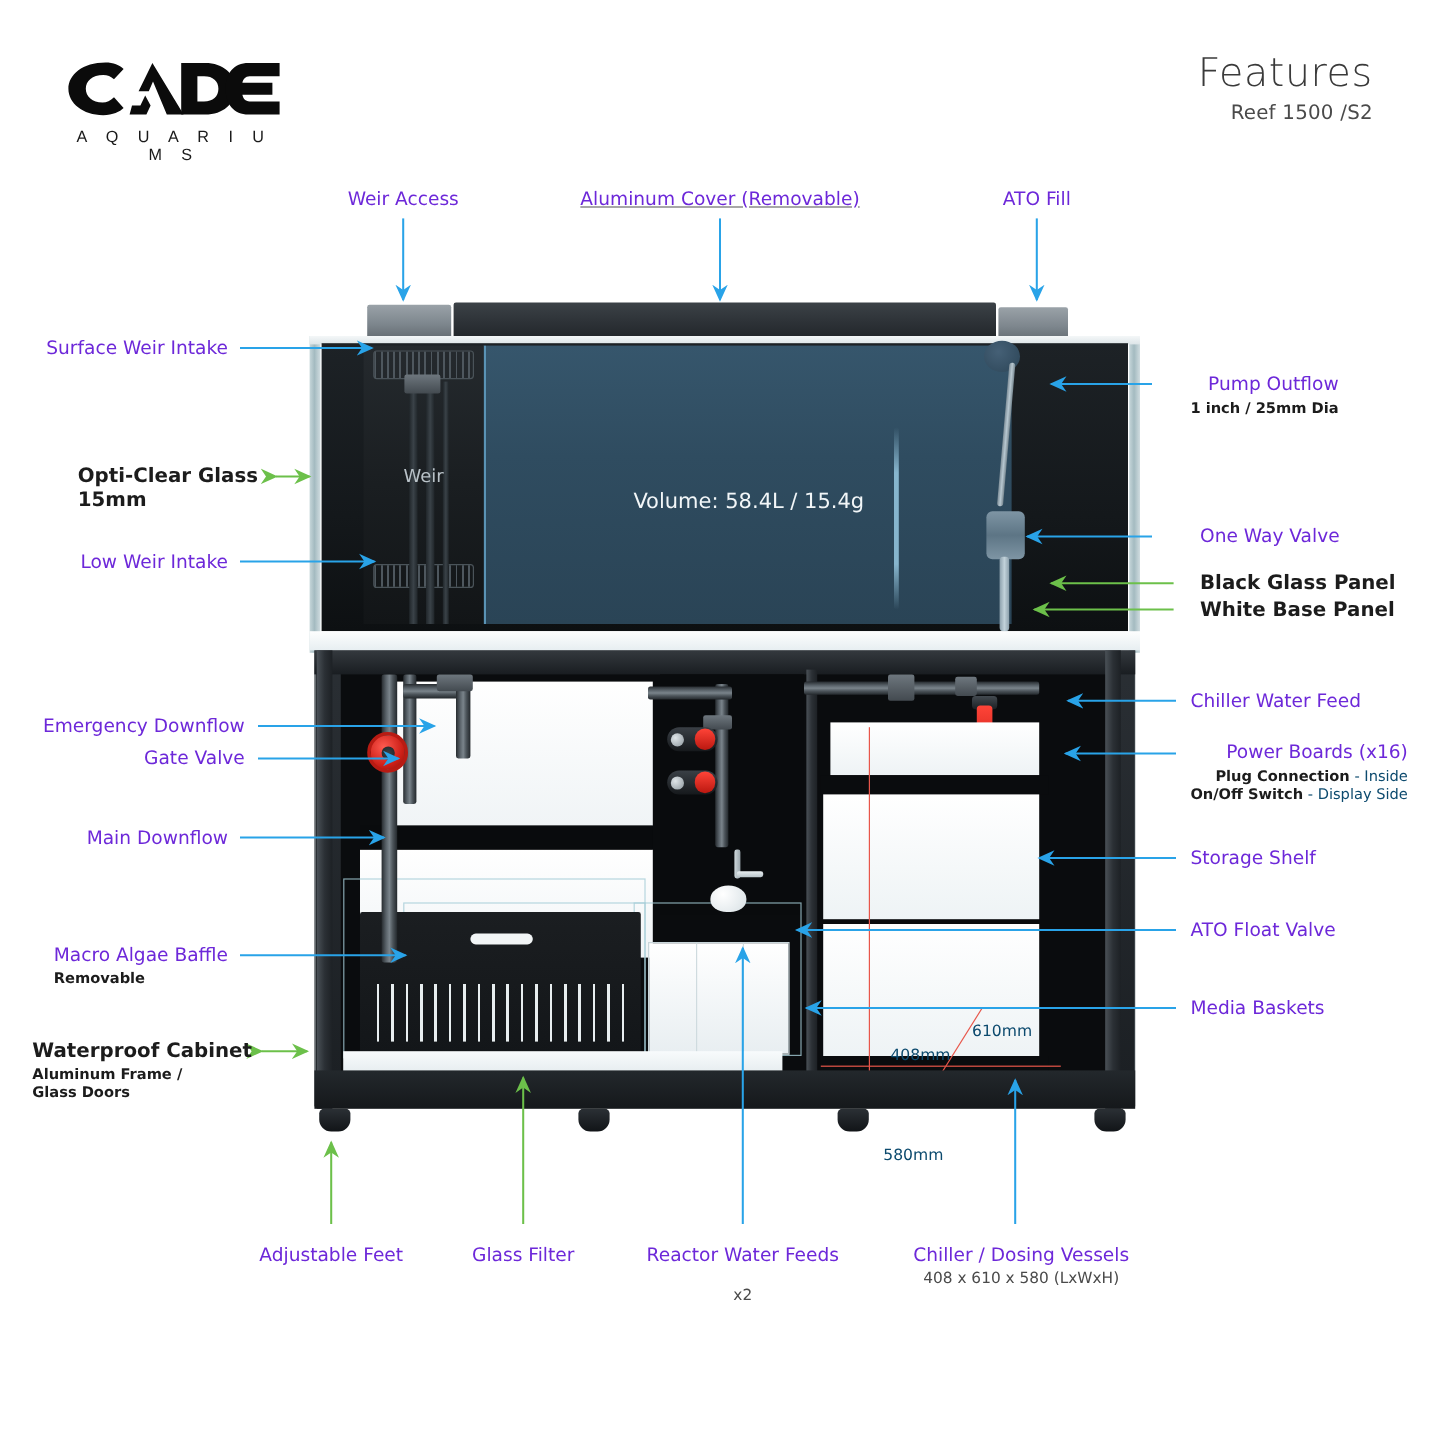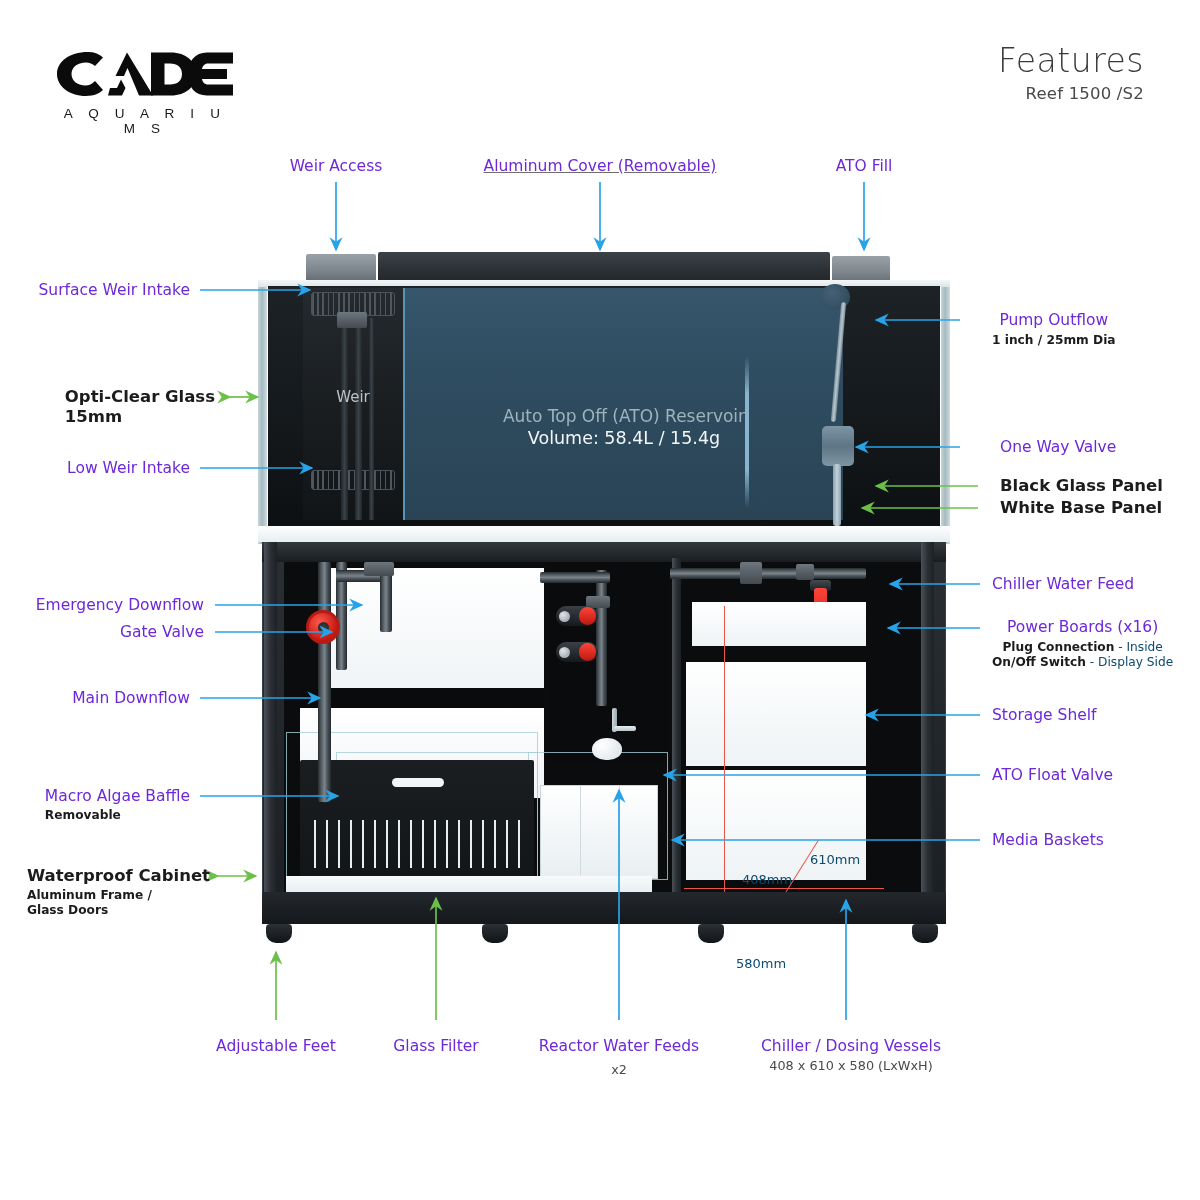--- a/index.html
+++ b/index.html
@@ -25,21 +25,21 @@
   .hdr-sub { font-size: 16.5px; color: #4a4a4a; font-weight: 400; margin-top: 5px; letter-spacing: .2px; }
 
   
   .lbl { position: absolute; color: #6e6e6e; font-weight: 400; line-height: 1.22; white-space: nowrap; }
   .lbl .main { font-size: 15.5px; color: #6d28d9; }
   .lbl .main.bold { font-size: 16.5px; color: #1c1c1c; font-weight: 700; }
   .lbl .sub { font-size: 12.2px; color: #1c1c1c; font-weight: 700; }
   .lbl .sub .dim { color: #0c4a6e; font-weight: 400; }
   .lbl .sub2 { font-size: 12.8px; color: #4a4a4a; font-weight: 400; }
   .ta-r { text-align: left; }
-  .ta-l { text-align: center; }
+  .ta-l { text-align: right; }
   .ta-c { text-align: center; }
 
   
   .arrows { position: absolute; inset: 0; pointer-events: none; }
 
   
   .product { position: absolute; left: 240px; top: 240px; width: 720px; height: 730px; }
 
   
   .tank-glass-l, .tank-glass-r {
@@ -275,21 +275,20 @@
     <div class="cover"></div>
     <div class="hatch" style="left:66px; top:14px; width:70px;"></div>
     <div class="hatch" style="left:592px; top:16px; width:58px;"></div>
     <div class="cover-lip"></div>
 
     <div class="tank-body"></div>
 
     <div class="ato-panel">
       <div class="ato-streak"></div>
       <div class="ato-text">
-        <div class="ato-l1">Auto Top Off (ATO) Reservoir</div>
         <div class="ato-l2">Volume: 58.4L / 15.4g</div>
       </div>
     </div>
 
     <div class="weir">
       <div class="comb" style="top:4px;"></div>
       <div class="comb" style="top:182px; height:20px;"></div>
       <div class="weir-pipe" style="left:38px; top:26px; width:7px; height:206px;"></div>
       <div class="weir-pipe" style="left:52px; top:26px; width:7px; height:206px;"></div>
       <div class="weir-pipe" style="left:66px; top:30px; width:5px; height:202px;"></div>
@@ -525,21 +524,21 @@
   <div class="lbl ta-c" style="left:276px; top:1037px; transform:translateX(-50%);">
     <div class="main">Adjustable Feet</div>
   </div>
 
   <div class="lbl ta-c" style="left:436px; top:1037px; transform:translateX(-50%);">
     <div class="main">Glass Filter</div>
   </div>
 
   <div class="lbl ta-c" style="left:619px; top:1037px; transform:translateX(-50%);">
     <div class="main">Reactor Water Feeds</div>
-    <div class="sub2" style="margin-top:6px;">x2</div>
+    <div class="sub2" style="margin-top:16px;">x2</div>
   </div>
 
   <div class="lbl ta-c" style="left:851px; top:1037px; transform:translateX(-50%);">
     <div class="main">Chiller / Dosing Vessels</div>
     <div class="sub2" style="margin-top:2px;">408 x 610 x 580 (LxWxH)</div>
   </div>
 
 </div>
 
 </body></html>

